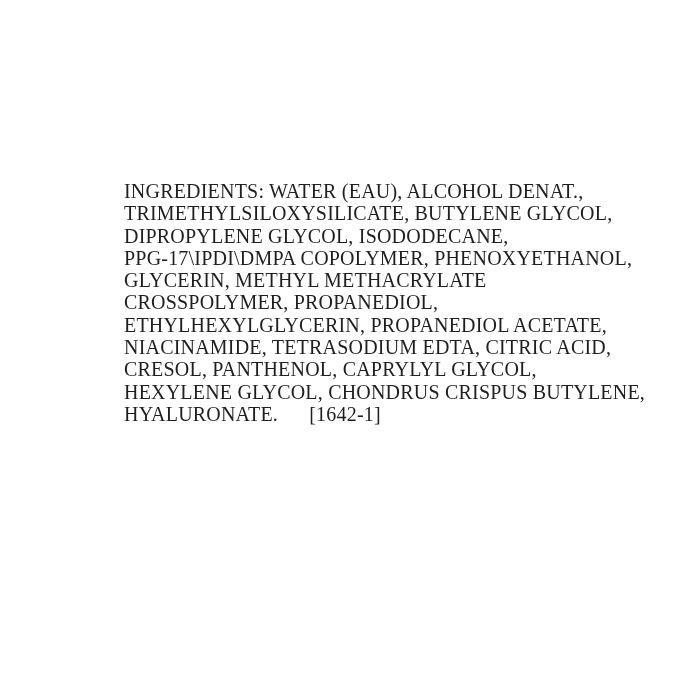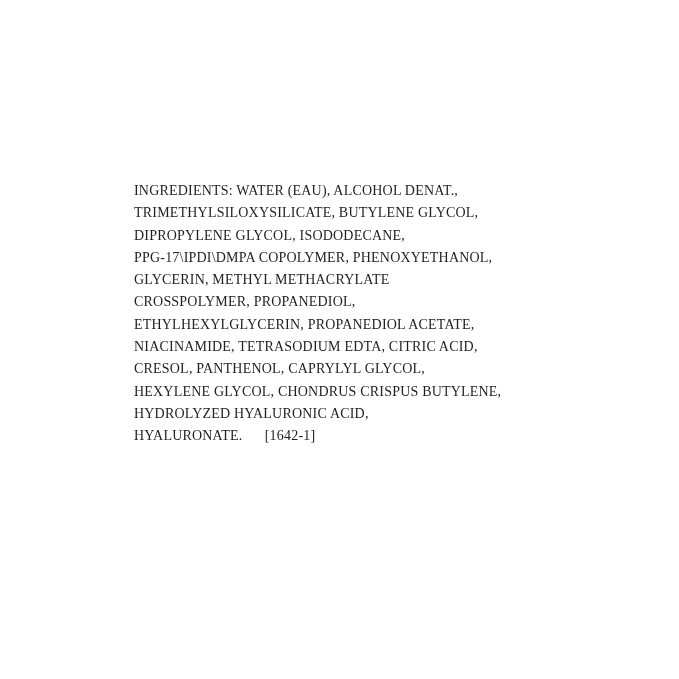--- a/index.html
+++ b/index.html
@@ -9,25 +9,25 @@
   body {
     width: 679px;
     height: 679px;
     background: #ffffff;
     overflow: hidden;
     position: relative;
     font-family: "Liberation Serif", serif;
   }
   .ingredients-block {
     position: absolute;
-    left: 134px;
+    left: 124px;
     top: 180px;
     width: 460px;
     color: #1f1f1f;
-    font-size: 14px;
+    font-size: 20px;
     line-height: 22.3px;
     letter-spacing: 0.2px;
   }
   .ingredients-line {
     white-space: pre;      
   }
 </style>
 </head>
 <body>
 
@@ -35,15 +35,14 @@
   <div class="ingredients-line">INGREDIENTS: WATER (EAU), ALCOHOL DENAT.,</div>
   <div class="ingredients-line">TRIMETHYLSILOXYSILICATE, BUTYLENE GLYCOL,</div>
   <div class="ingredients-line">DIPROPYLENE GLYCOL, ISODODECANE,</div>
   <div class="ingredients-line">PPG-17\IPDI\DMPA COPOLYMER, PHENOXYETHANOL,</div>
   <div class="ingredients-line">GLYCERIN, METHYL METHACRYLATE</div>
   <div class="ingredients-line">CROSSPOLYMER, PROPANEDIOL,</div>
   <div class="ingredients-line">ETHYLHEXYLGLYCERIN, PROPANEDIOL ACETATE,</div>
   <div class="ingredients-line">NIACINAMIDE, TETRASODIUM EDTA, CITRIC ACID,</div>
   <div class="ingredients-line">CRESOL, PANTHENOL, CAPRYLYL GLYCOL,</div>
   <div class="ingredients-line">HEXYLENE GLYCOL, CHONDRUS CRISPUS BUTYLENE,</div>
-  <div class="ingredients-line">HYDROLYZED HYALURONIC ACID,</div>
   <div class="ingredients-line">HYALURONATE.      [1642-1]</div>
 </div>
 
 </body></html>

